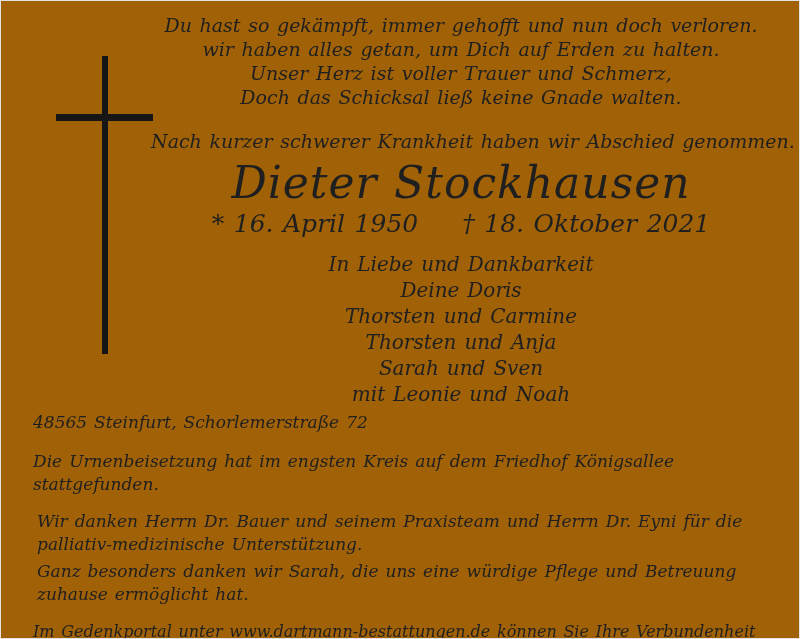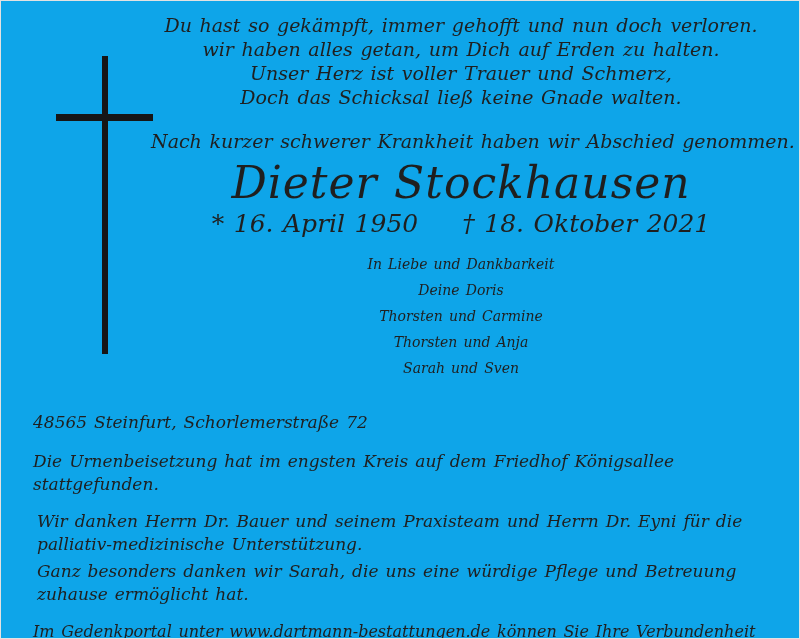--- a/index.html
+++ b/index.html
@@ -5,21 +5,21 @@
   html, body {
     margin: 0;
     padding: 0;
     background: #ffffff;
   }
   .page {
     position: relative;
     width: 800px;
     height: 639px;
     box-sizing: border-box;
-    background: #0ea5e9;
+    background: #a16207;
     color: #1f1f1f;
     font-family: "DejaVu Serif", serif;
     font-style: italic;
     overflow: hidden;
     border: 1px solid #e2e2e2;
     word-spacing: 0.10em;
   }
 
   
   .cross-v {
@@ -70,21 +70,21 @@
     margin-top: 2px;
     font-size: 25px;
     line-height: 30px;
     display: flex;
     justify-content: center;
     gap: 44px;
     white-space: nowrap;
   }
   .family {
     margin-top: 12px;
-    font-size: 14px;
+    font-size: 20px;
     line-height: 26px;
   }
   .family .mourner-bold {
     font-weight: normal;
   }
 
   
   .left-col {
     position: absolute;
     left: 32px;
@@ -138,20 +138,21 @@
       <span>* 16. April 1950</span>
       <span>† 18. Oktober 2021</span>
     </div>
 
     <div class="family">
       <div>In Liebe und Dankbarkeit</div>
       <div class="mourner-bold">Deine Doris</div>
       <div class="mourner-bold">Thorsten und Carmine</div>
       <div class="mourner-bold">Thorsten und Anja</div>
       <div class="mourner-bold">Sarah und Sven</div>
+      <div>mit Leonie und Noah</div>
     </div>
   </div>
 
   <div class="left-col">
     <p class="address">48565 Steinfurt, Schorlemerstraße 72</p>
     <p class="burial">Die Urnenbeisetzung hat im engsten Kreis auf dem Friedhof Königsallee stattgefunden.</p>
     <div class="thanks">
       <div>Wir danken Herrn Dr. Bauer und seinem Praxisteam und Herrn Dr. Eyni für die palliativ-medizinische Unterstützung.</div>
       <div>Ganz besonders danken wir Sarah, die uns eine würdige Pflege und Betreuung zuhause ermöglicht hat.</div>
     </div>

